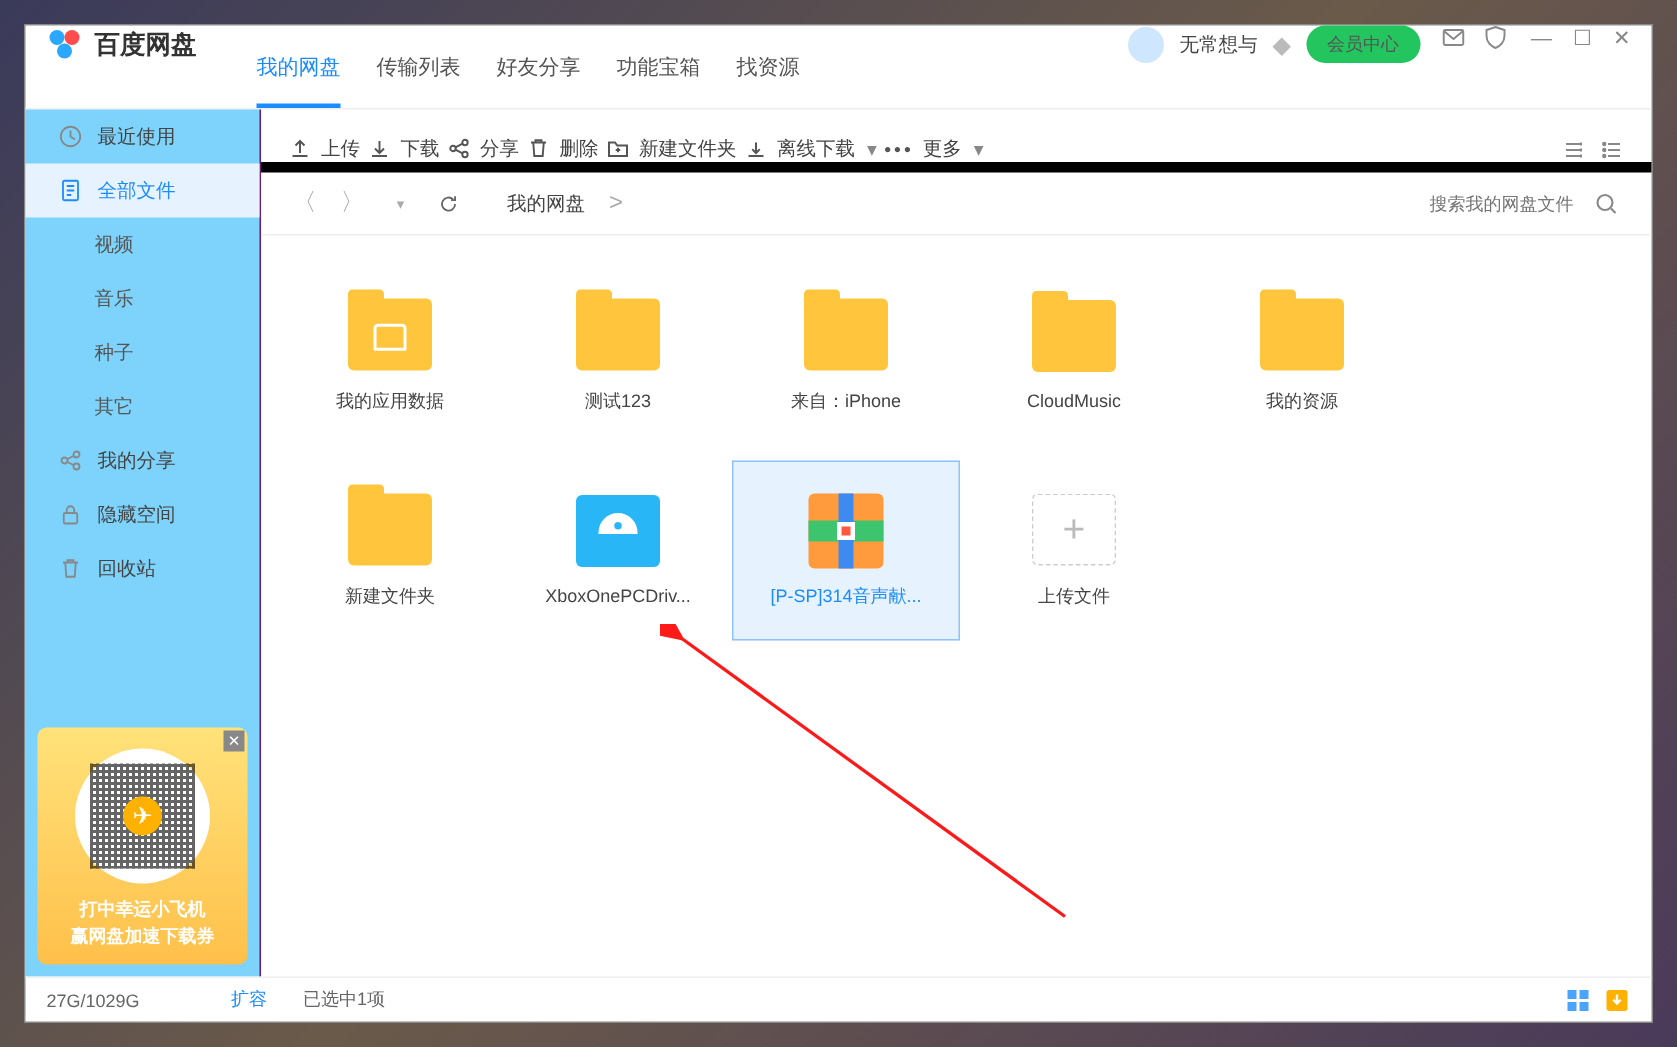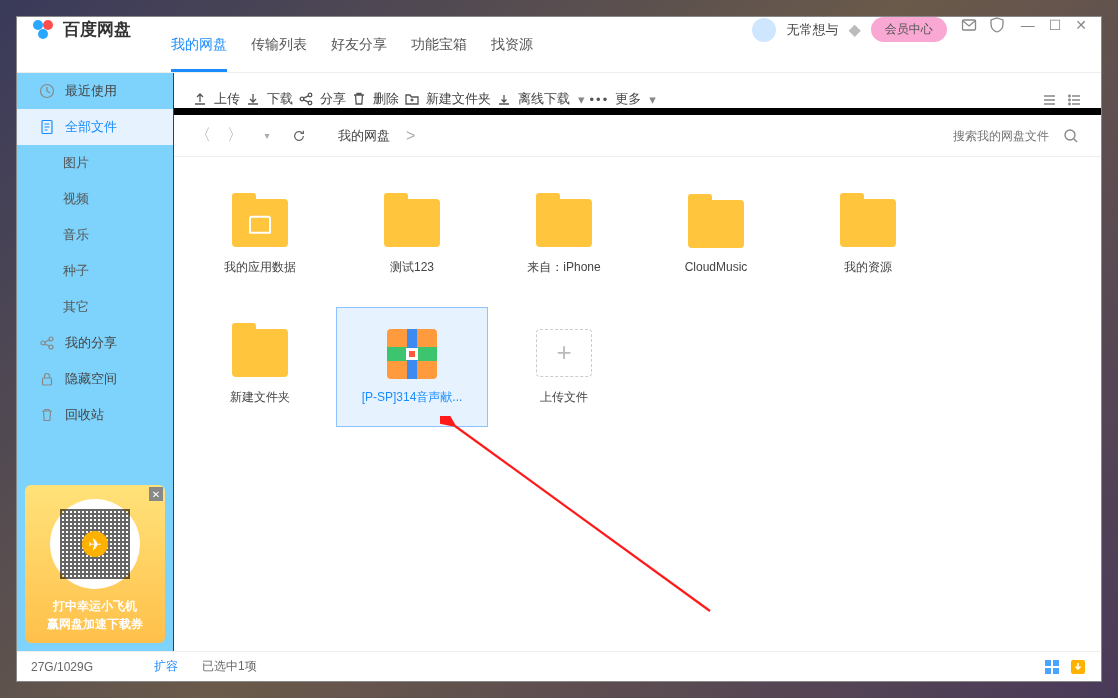--- a/index.html
+++ b/index.html
@@ -10,21 +10,21 @@
 .logo-mark{width:24px;height:24px}
 .logo-text{font-size:17px;color:#333;font-weight:700}
 .tabs{display:flex;gap:24px;height:100%}
 .tab{display:flex;align-items:center;height:100%;font-size:14px;color:#555;cursor:pointer;border-bottom:3px solid transparent;padding-top:3px}
 .tab.active{color:#1a8cff;border-bottom-color:#1a8cff}
 .spacer{flex:1}
 .userzone{display:flex;align-items:center;gap:10px}
 .avatar{width:24px;height:24px;border-radius:50%;background:#cfe6ff}
 .username{font-size:13px;color:#444}
 .diamond{color:#bbb}
-.vip-btn{background:#f9a8d4;border-radius:14px;padding:4px 14px;font-size:12px;color:#555;cursor:pointer}
+.vip-btn{background:#22c55e;border-radius:14px;padding:4px 14px;font-size:12px;color:#555;cursor:pointer}
 .titlebar-icons{display:flex;align-items:center;gap:12px;margin-left:14px;color:#888}
 .titlebar-icons span{cursor:pointer;display:flex;align-items:center}
 .wincontrols{display:flex;gap:14px;margin-left:16px;color:#888}
 .wincontrols span{cursor:pointer;font-size:14px}
 .body{flex:1;display:flex;min-height:0}
 .sidebar{width:157px;border-right:1px solid #701a75;display:flex;flex-direction:column;background:#7dd3fc}
 .side-item{height:36px;display:flex;align-items:center;gap:10px;padding-left:22px;font-size:13px;color:#444;cursor:pointer}
 .side-item.active{background:#e6f3ff;color:#1a8cff}
 .side-item.sub{padding-left:46px;color:#555}
 .side-icon{width:16px;height:16px;flex-shrink:0;color:#888}
@@ -131,23 +131,20 @@
         <span>最近使用</span>
       </div>
       <div class="side-item active">
         <svg class="side-icon" viewBox="0 0 16 16" fill="none" stroke="currentColor" stroke-width="1.2">
             <rect x="3" y="1.5" width="10" height="13" rx="1"></rect>
             <path d="M5.5 5h5M5.5 8h5M5.5 11h3"></path>
           </svg>
         <span>全部文件</span>
       </div>
       <div class="side-item sub">
-          <span>图片</span>
-        </div>
-      <div class="side-item sub">
           <span>视频</span>
         </div>
       <div class="side-item sub">
           <span>音乐</span>
         </div>
       <div class="side-item sub">
           <span>种子</span>
         </div>
       <div class="side-item sub">
           <span>其它</span>
@@ -304,20 +301,26 @@
               <div class="folder-ic"></div>
             </div>
             <div class="cell-label">我的资源</div>
           </div>
         <div class="cell">
             <div class="fic">
               <div class="folder-ic"></div>
             </div>
             <div class="cell-label">新建文件夹</div>
           </div>
+        <div class="cell">
+            <div class="fic">
+              <div class="disk-ic"></div>
+            </div>
+            <div class="cell-label">XboxOnePCDriv...</div>
+          </div>
         <div class="cell selected">
             <div class="fic">
               <div class="archive-ic">
                 <div class="ctr"></div>
               </div>
             </div>
             <div class="cell-label">[P-SP]314音声献...</div>
           </div>
         <div class="cell">
             <div class="fic">

